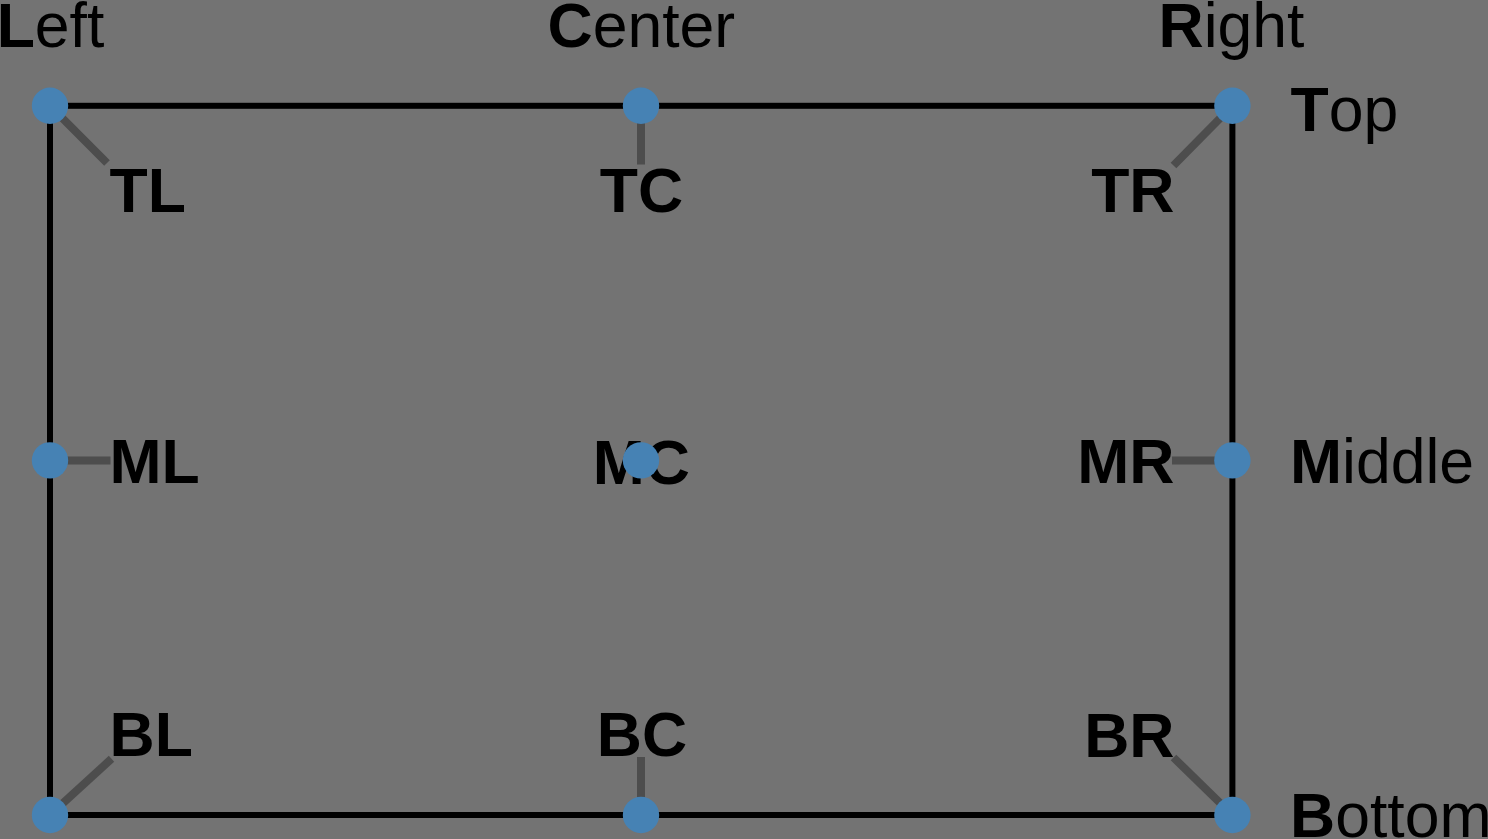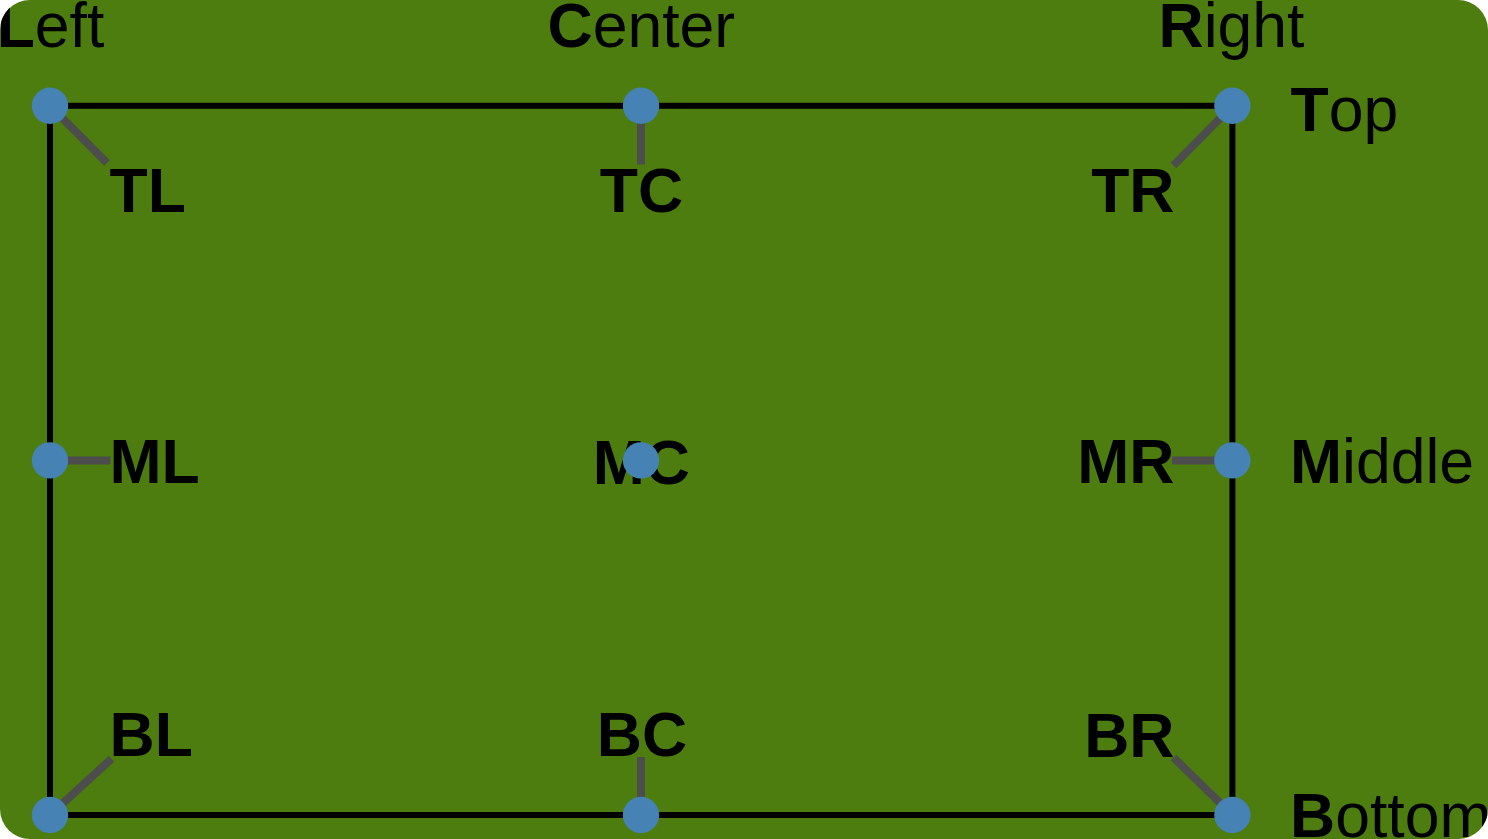--- a/index.html
+++ b/index.html
@@ -4,24 +4,23 @@
 <style>
   html, body {
     margin: 0;
     padding: 0;
     background: #ffffff;
   }
   .figure {
     position: relative;
     width: 1488px;
     height: 839px;
-    background: #4d7c0f;
+    background: #737373;
     overflow: hidden;
     font-family: "Liberation Sans", sans-serif;
-    border-radius: 30px;
   }
   svg text {
     font-family: "Liberation Sans", sans-serif;
   }
   .anchor-label {
     font-weight: 700;
   }
   .edge-label-bold {
     font-weight: 700;
   }

